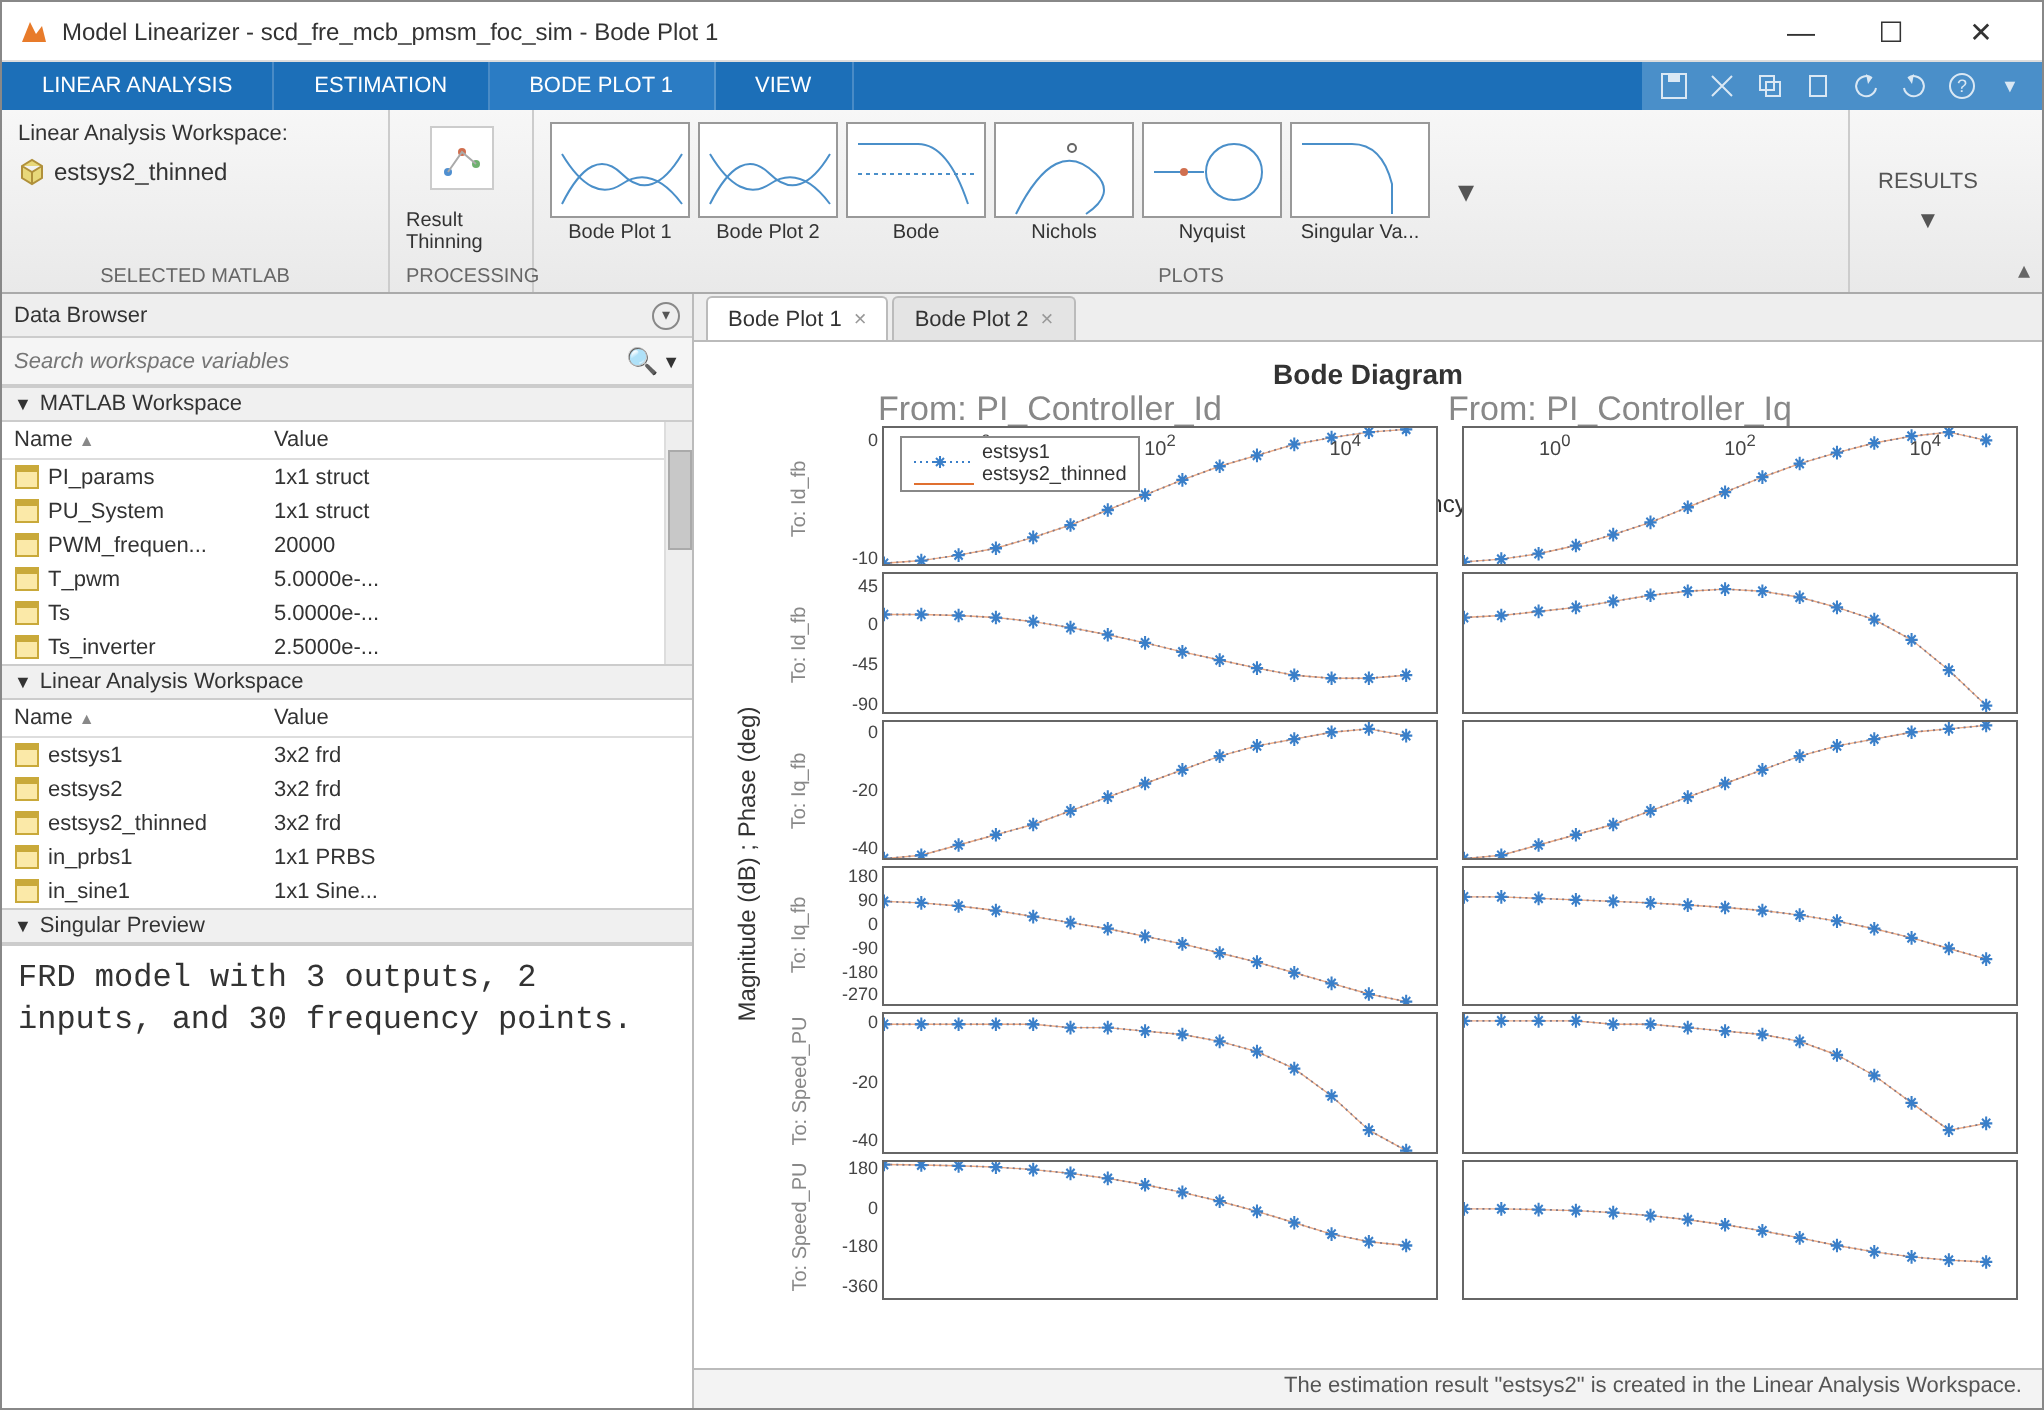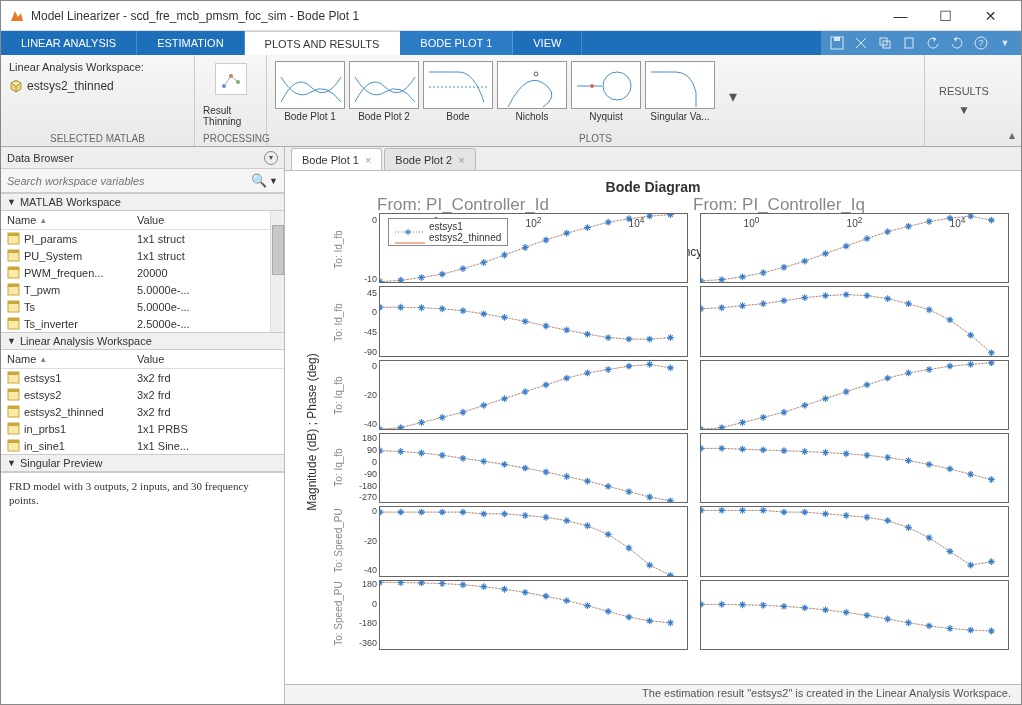--- a/index.html
+++ b/index.html
@@ -31,38 +31,38 @@
   .proc .icon { width: 32px; height: 32px; border: 1px solid #ccc; background: #fff; margin-bottom: 2px; display:flex; align-items:center; justify-content:center;}
   .plots { flex: 1; }
   .plots .body { gap: 4px; align-items: flex-start; padding-top: 2px;}
   .plotthumb { display: flex; flex-direction: column; align-items: center; cursor: pointer; }
   .plotthumb .timg { width: 70px; height: 48px; border: 1px solid #999; background: #fff; position: relative; overflow:hidden;}
   .plotthumb .tlabel { font-size: 10px; margin-top: 2px; }
   .dropdown-arrow { align-self: center; width: 18px; text-align: center; cursor: pointer; color:#555; font-size:16px; padding-left:10px;}
   .results { width: 78px; display:flex; flex-direction:column; align-items:center; justify-content:center; font-size:11px; color:#555; }
   .toolstrip-collapse { width: 18px; display: flex; align-items: flex-end; justify-content: center; font-size: 12px; color: #666; cursor: pointer; padding-bottom:4px;}
   .main { flex: 1; display: flex; overflow: hidden; }
-  .sidebar { width: 284px; background: #f5f5f5; border-right: 1px solid #bbb; display: flex; flex-direction: column; }
+  .sidebar { width: 346px; background: #f5f5f5; border-right: 1px solid #bbb; display: flex; flex-direction: column; }
   .databrowser-head { height: 22px; display: flex; align-items: center; padding: 0 6px; border-bottom: 1px solid #ccc; background:#eee;}
   .databrowser-head .t { flex: 1; font-size: 11px; }
   .databrowser-head .circ { width: 14px; height: 14px; border: 1px solid #888; border-radius: 50%; cursor:pointer; display:flex; align-items:center; justify-content:center; font-size:8px; color:#555; }
   .search { height: 24px; display: flex; align-items: center; padding: 0 6px; border-bottom: 1px solid #ccc; }
   .search input { flex: 1; border: none; background: transparent; font-size: 11px; color: #888; outline: none; font-style:italic;}
   .search .mag { width: 18px; color: #0a5eb5; font-size: 13px; }
   .search .arr { font-size: 9px; color: #333; cursor:pointer;}
   .panel-head { background: #f0f0f0; border-top: 1px solid #ccc; border-bottom: 1px solid #ccc; padding: 2px 6px; font-size: 11px; display:flex; align-items:center; gap:4px; cursor:pointer;}
   .panel-head .tri { font-size: 9px; }
   .tbl { display: grid; grid-template-columns: 130px 1fr 14px; font-size: 11px; }
   .tbl .hdr { background: #fff; border-bottom: 1px solid #ddd; padding: 3px 6px; font-weight: normal; display:flex; align-items:center; gap:3px;}
   .tbl .hdr .sort { font-size: 8px; color: #888; }
   .tbl .cell { padding: 2px 6px; display: flex; align-items: center; gap: 4px; background:#fff; white-space:nowrap; overflow:hidden; text-overflow:ellipsis;}
   .tbl .scrollcol { grid-row: 1 / span 7; grid-column: 3; background: #eee; border-left:1px solid #ddd; position:relative;}
   .tbl .scrollthumb { position:absolute; top:14px; width:12px; left:1px; height:50px; background:#c8c8c8; border:1px solid #aaa;}
   .var-icon { width: 13px; height: 13px; }
-  .preview { flex: 1; padding: 6px 8px; font-family: Liberation Serif, serif; font-size: 11px; background: #fff; border-top:1px solid #ccc; color:#333; line-height:1.3;}
+  .preview { flex: 1; padding: 6px 8px; font-family: Liberation Mono, monospace; font-size: 16px; background: #fff; border-top:1px solid #ccc; color:#333; line-height:1.3;}
   .content { flex: 1; display: flex; flex-direction: column; background: #f0f0f0; }
   .plottabs { height: 24px; background: #eee; display: flex; align-items: flex-end; padding: 0 6px; border-bottom: 1px solid #bbb; gap: 2px;}
   .plottab { height: 22px; padding: 0 10px; display: flex; align-items: center; gap: 6px; font-size: 11px; border: 1px solid #bbb; border-bottom: none; background: #e4e4e4; border-radius: 3px 3px 0 0; cursor:pointer;}
   .plottab.active { background: #fff; }
   .plottab .x { color: #999; font-size: 11px; cursor:pointer;}
   .plotarea { flex: 1; background: #fff; position: relative; padding: 8px 12px 4px 12px; display:flex; flex-direction:column;}
   .plot-title { text-align: center; font-weight: bold; font-size: 14px; }
   .plotgrid { flex: 1; position: relative; }
   .colheads { display: flex; margin-left: 80px; }
   .colheads > div { flex: 1; text-align: left; font-size: 17px; color: #888; }
@@ -100,21 +100,20 @@
       <div class="winbtn">—</div>
       <div class="winbtn">☐</div>
       <div class="winbtn">✕</div>
     </div>
   </div>
 
   <div class="tabstrip">
     <div id="rtabs" style="display: contents;"></div>
     <div class="tab">LINEAR ANALYSIS</div>
       <div class="tab">ESTIMATION</div>
-      <div class="tab active">PLOTS AND RESULTS</div>
       <div class="tab selected">BODE PLOT 1</div>
       <div class="tab">VIEW</div>
       <div class="spacer"></div>
     <div class="iconbtns">
       <div class="iconbtn">
           <svg width="14" height="14" viewBox="0 0 14 14">
             <rect x="1" y="1" width="12" height="12" fill="none" stroke="#fff"></rect>
             <rect x="4" y="1" width="6" height="4" fill="#fff"></rect>
           </svg>
         </div>

